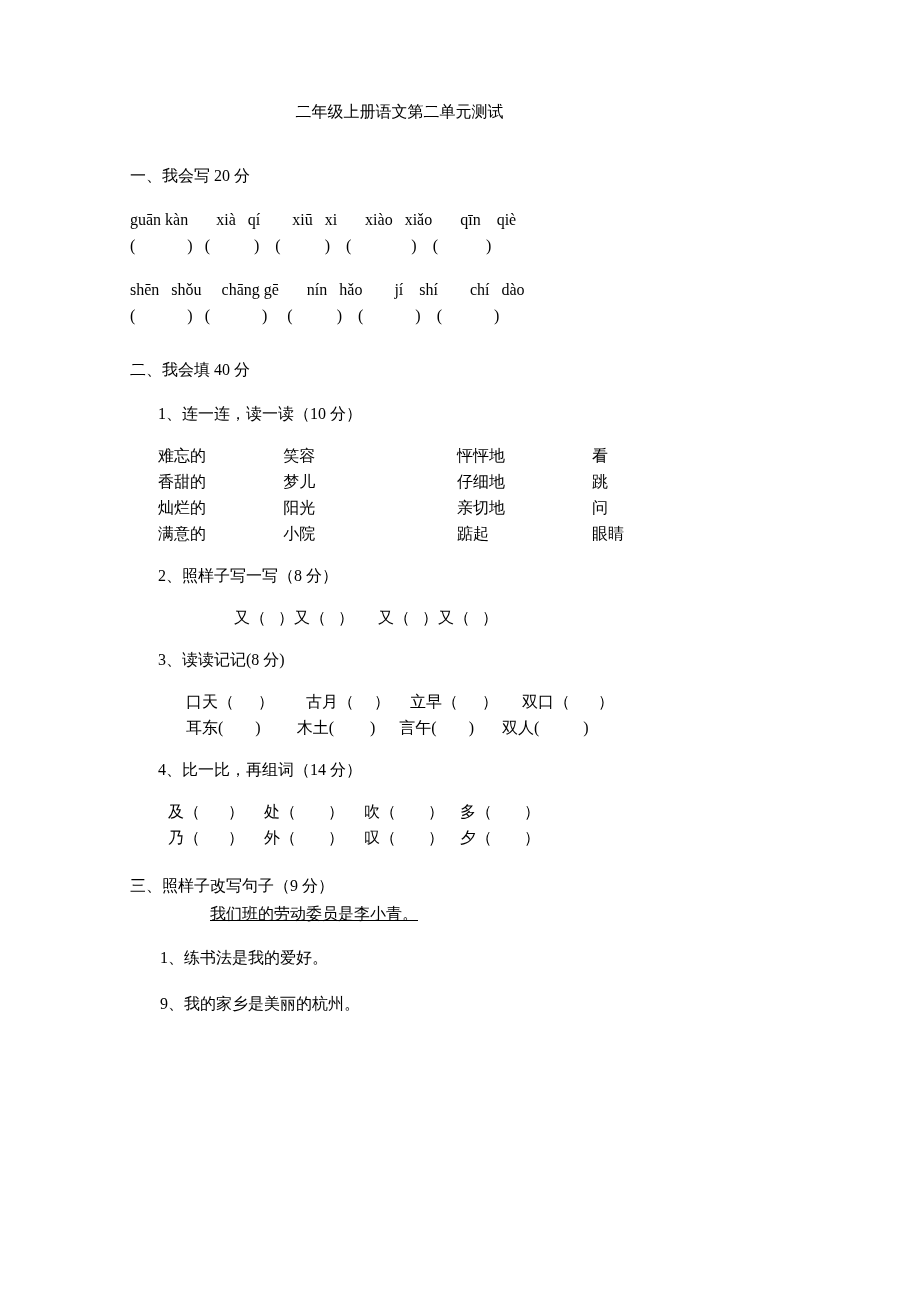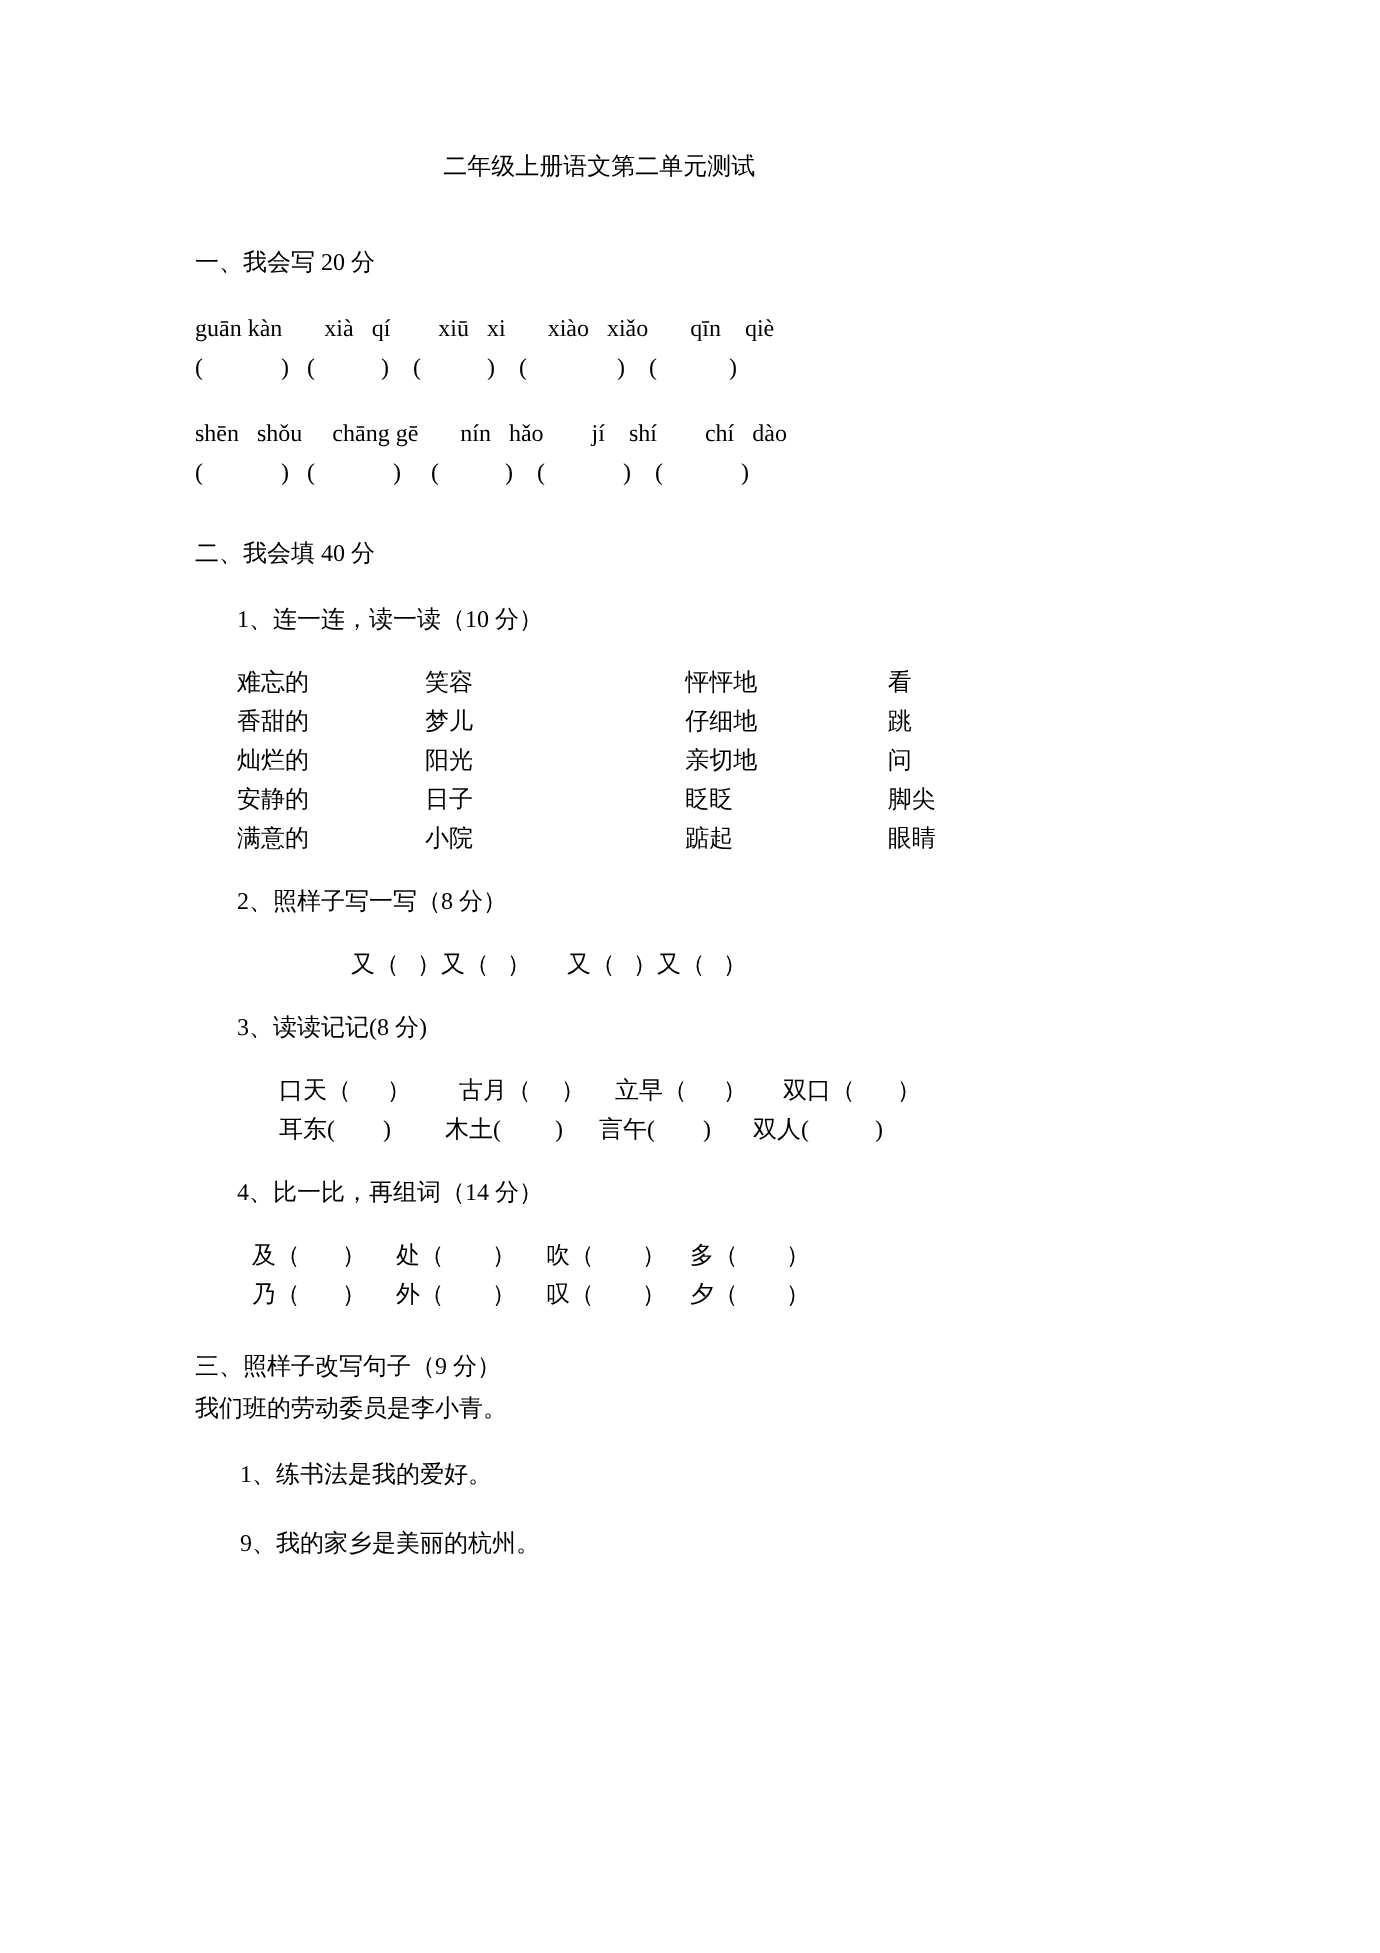--- a/index.html
+++ b/index.html
@@ -64,21 +64,23 @@
   .compare-line {
     white-space: pre;
     margin-bottom: 2px;
     margin-left: 10px;
   }
   .example-indent {
     margin-left: 40px;
     margin-bottom: 16px;
   }
   .example-indent2 {
+    margin-left: 80px;
     margin-bottom: 20px;
+    text-decoration: underline;
   }
   .q-item {
     margin-left: 30px;
     margin-bottom: 22px;
   }
 </style>
 </head>
 <body>
 
 <div class="page">
@@ -112,26 +114,20 @@
         <div class="col-c">仔细地</div>
         <div class="col-d">跳</div>
       </div>
       <div class="match-row">
         <div class="col-a">灿烂的</div>
         <div class="col-b">阳光</div>
         <div class="col-c">亲切地</div>
         <div class="col-d">问</div>
       </div>
       <div class="match-row">
-        <div class="col-a">安静的</div>
-        <div class="col-b">日子</div>
-        <div class="col-c">眨眨</div>
-        <div class="col-d">脚尖</div>
-      </div>
-      <div class="match-row">
         <div class="col-a">满意的</div>
         <div class="col-b">小院</div>
         <div class="col-c">踮起</div>
         <div class="col-d">眼睛</div>
       </div>
     </div>
 
     <div class="sub-heading">2、照样子写一写（8 分）</div>
     <div class="pattern-block">
       <div class="pattern-line">                又（   ）又（   ）      又（   ）又（   ）</div>

